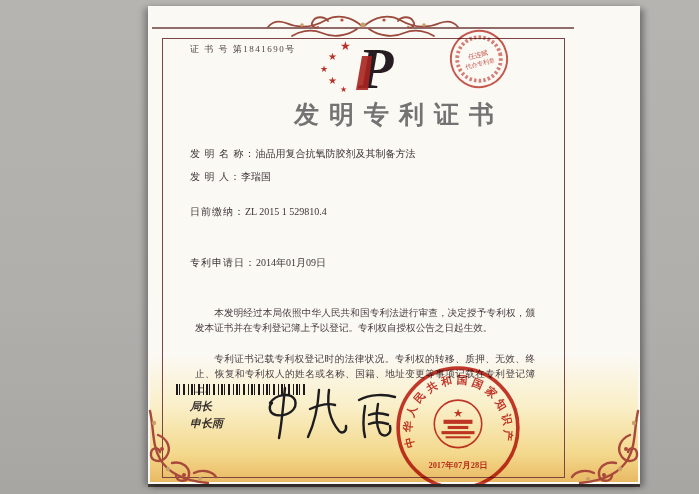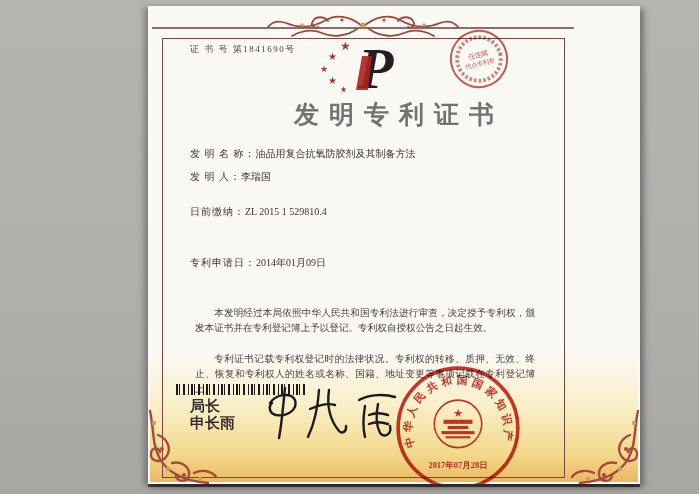--- a/index.html
+++ b/index.html
@@ -39,21 +39,21 @@
   .field-row.r2{top:199px;}
   .field-row.r3{top:226px;margin-top:24px;}
   .field-row.r4{top:253px;}
   .body-text{position:absolute;left:31px;top:283px;width:372px;z-index:4;
     font-size:9.6px;line-height:15px;color:#473c40;text-align:justify;}
   .body-text p{margin:16px;text-indent:2em;}
   .barcode{
     position:absolute;left:28px;top:378px;width:130px;height:11px;z-index:4;
     background:repeating-linear-gradient(90deg,#1b1b1b 0 2px,rgba(0,0,0,0) 2px 3px,#1b1b1b 3px 4px,rgba(0,0,0,0) 4px 7px,#1b1b1b 7px 9px,rgba(0,0,0,0) 9px 12px,#1b1b1b 12px 13px,rgba(0,0,0,0) 13px 15px);
   }
-  .director{position:absolute;left:42px;top:392px;z-index:4;font-size:15px;font-weight:600;color:#37302f;line-height:17px;}
+  .director{position:absolute;left:42px;top:392px;z-index:4;font-size:11px;font-weight:600;color:#37302f;line-height:17px;font-style:italic;}
   .signature{position:absolute;left:113px;top:370px;width:155px;height:72px;z-index:5;}
   .office-seal{position:absolute;left:246px;top:358px;width:128px;height:128px;z-index:5;mix-blend-mode:multiply;opacity:.92;}
   .office-seal text{font-family:"Liberation Serif",serif;}
   .page-info{position:absolute;left:0;top:457px;width:100%;text-align:center;z-index:4;font-size:8.5px;color:#4c4034;letter-spacing:1px;}
   .corner{position:absolute;bottom:-3px;width:92px;height:82px;z-index:6;}
   .corner.left{left:-6px;}
   .corner.right{right:-6px;transform:scaleX(-1);}
 </style>
 </head>
 <body>

